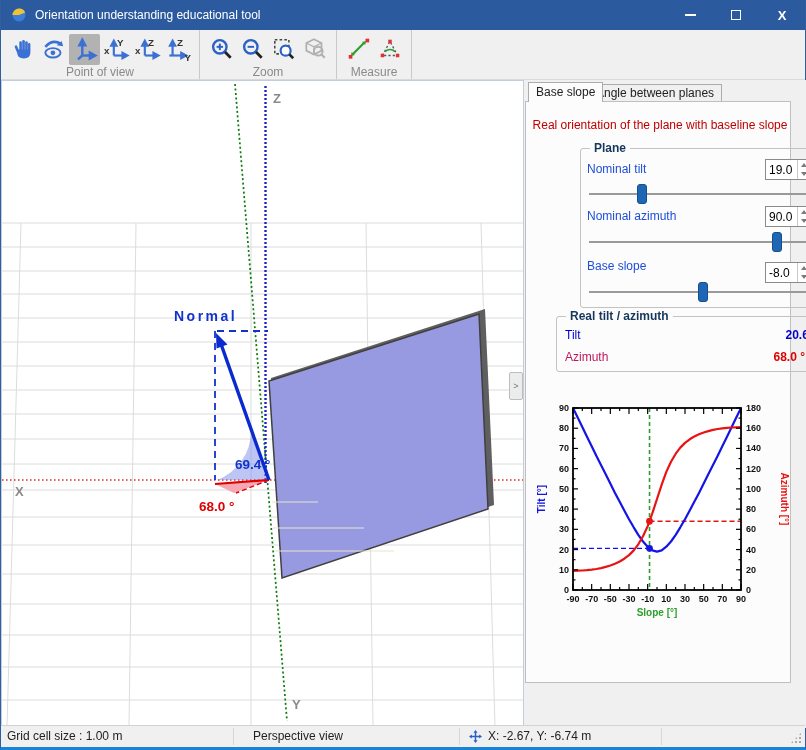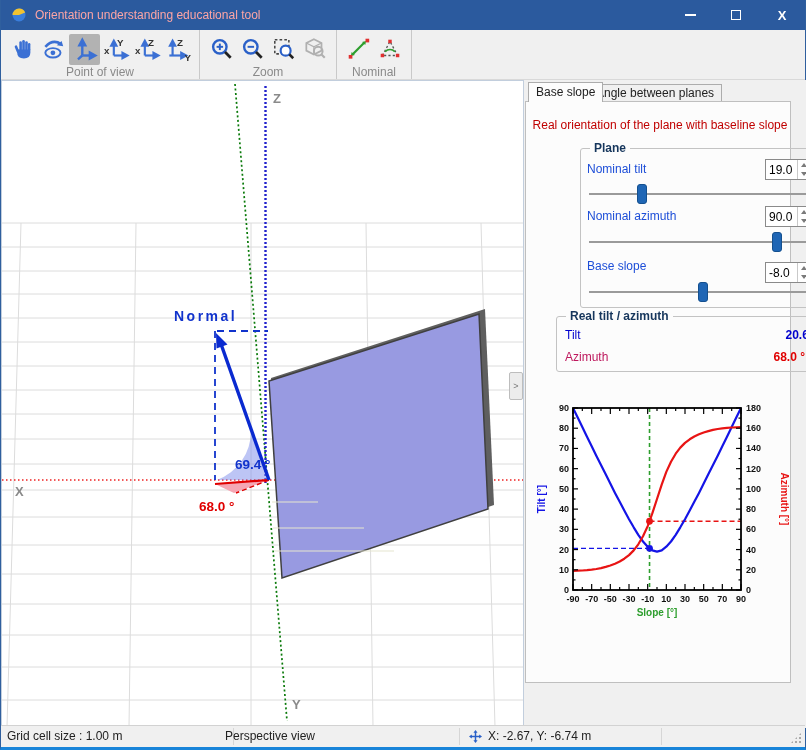--- a/index.html
+++ b/index.html
@@ -3,21 +3,21 @@
 <meta charset="utf-8">
 <style>
   * { margin:0; padding:0; box-sizing:border-box; }
   html,body { width:806px; height:750px; }
   body { font-family:"Liberation Sans", sans-serif; font-size:12px; color:#222; background:#f0f0f0; position:relative; overflow:hidden; }
   .window { position:absolute; inset:0; border-left:1px solid #2f5f9e; border-right:1px solid #2f5f9e; border-bottom:3px solid #1884d9; }
 
   
   .titlebar { position:absolute; left:0; top:0; width:100%; height:30px; background:#2b5a9e; display:flex; align-items:center; }
   .titlebar .appicon { width:16px; height:16px; margin:0 8px 0 10px; }
-  .titlebar .title { color:#fca5a5; font-size:12px; }
+  .titlebar .title { color:#ffffff; font-size:12px; }
   .win-btns { position:absolute; right:0; top:0; height:30px; display:flex; }
   .win-btn { width:46px; height:30px; display:flex; align-items:center; justify-content:center; color:#fff; font-size:13px; font-weight:bold; cursor:default; }
   .min-glyph { width:11px; height:2px; background:#fff; }
   .max-glyph { width:10px; height:10px; border:1.5px solid #fff; }
 
   
   .toolbar { position:absolute; left:0; top:30px; width:100%; height:50px; background:#f0f0f0; border-bottom:1px solid #d9d9d9; display:flex; }
   .tgroup { position:relative; height:100%; display:flex; flex-direction:column; align-items:center; padding:2px 6px 0 6px; border-right:1px solid #c9c9c9; }
   .tgroup .btnrow { display:flex; align-items:center; height:34px; }
   .tbtn { width:31px; height:31px; display:flex; align-items:center; justify-content:center; border-radius:2px; }
@@ -216,21 +216,21 @@
         <div class="tbtn">
           <svg width="28" height="26" viewBox="0 0 24 24">
             <path d="M5 18 L12 5 L19 18 Z" fill="none" stroke="#555" stroke-width="1.2" stroke-dasharray="2 2"></path>
             <path d="M7.5 14.5 A6 6 0 0 1 16.5 14.5" fill="none" stroke="#2e9e2e" stroke-width="1.6"></path>
             <rect x="3.4" y="16.4" width="3.2" height="3.2" fill="#e03030"></rect>
             <rect x="10.4" y="3.4" width="3.2" height="3.2" fill="#e03030"></rect>
             <rect x="17.4" y="16.4" width="3.2" height="3.2" fill="#e03030"></rect>
           </svg>
         </div>
       </div>
-      <div class="glabel">Nominal</div>
+      <div class="glabel">Measure</div>
     </div>
   </div>
 
   <div class="viewport">
     <svg width="521" height="646" viewBox="0 0 521 646">
       <g id="grid-layer">
           <line x1="0" y1="142" x2="521" y2="142" stroke="#dcdcdc" stroke-width="1"></line>
           <line x1="0" y1="166" x2="521" y2="166" stroke="#dcdcdc" stroke-width="1"></line>
           <line x1="0" y1="190" x2="521" y2="190" stroke="#dcdcdc" stroke-width="1"></line>
           <line x1="0" y1="213" x2="521" y2="213" stroke="#dcdcdc" stroke-width="1"></line>
@@ -487,21 +487,21 @@
             <text x="124" y="216" text-anchor="middle" font-size="10" font-weight="bold" fill="#2e9e2e">Slope [°]</text>
           </svg>
       </div>
     </div>
 
   </div>
 
   <div class="statusbar">
     <span class="sb-item" style="left:6px;">Grid cell size :  1.00 m</span>
     <span class="sb-sep" style="left:232px;"></span>
-    <span class="sb-item" style="left:224px;">Perspective view</span>
+    <span class="sb-item" style="left:252px;">Perspective view</span>
     <span class="sb-sep" style="left:458px;"></span>
     <svg class="sb-item" style="left:468px; top:4px;" width="13" height="13" viewBox="0 0 14 14">
       <g fill="#2a60c8">
         <line x1="7" y1="2" x2="7" y2="12" stroke="#2a60c8" stroke-width="1.6"></line>
         <line x1="2" y1="7" x2="12" y2="7" stroke="#2a60c8" stroke-width="1.6"></line>
         <polygon points="7,0 4.8,3 9.2,3"></polygon>
           <polygon points="7,14 4.8,11 9.2,11"></polygon>
         <polygon points="0,7 3,4.8 3,9.2"></polygon>
           <polygon points="14,7 11,4.8 11,9.2"></polygon>
       </g>

